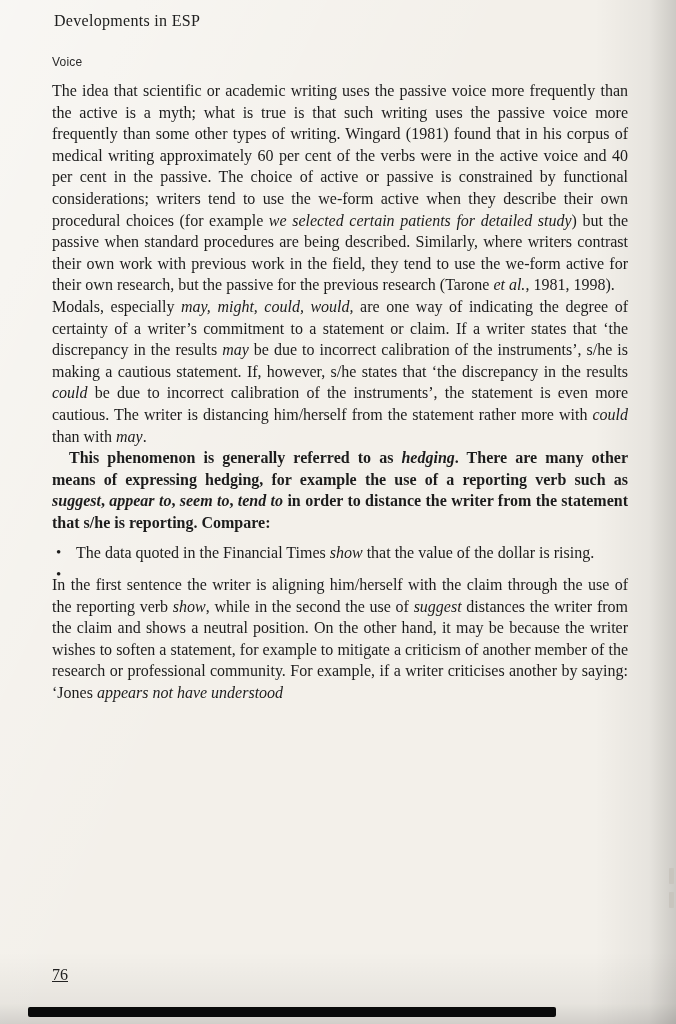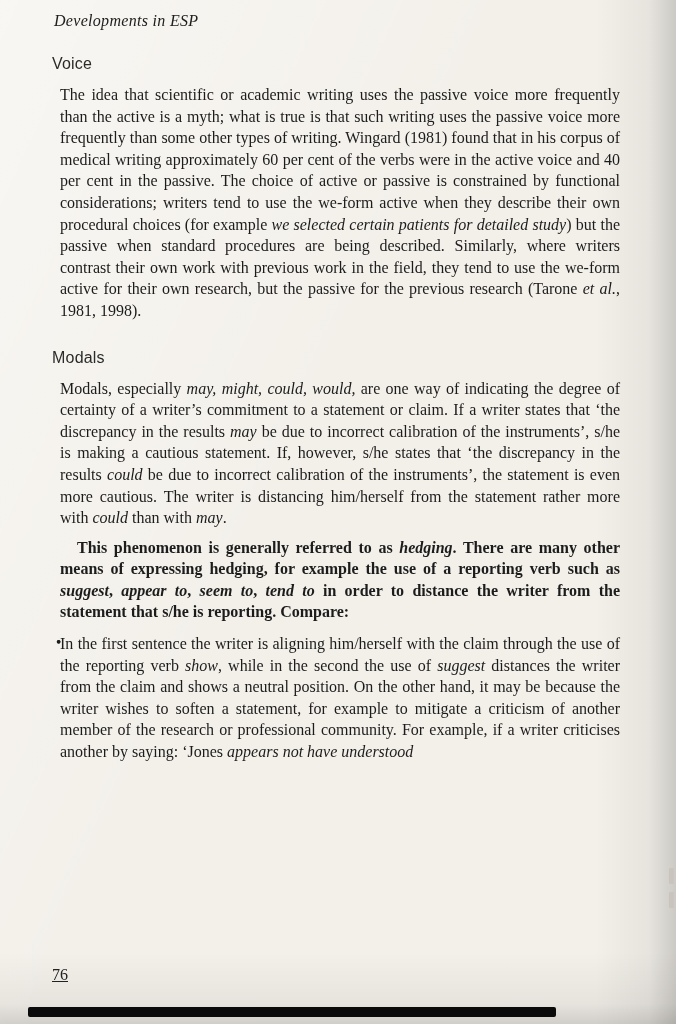--- a/index.html
+++ b/index.html
@@ -14,39 +14,38 @@
       linear-gradient(115deg, rgba(255,255,255,0.45), rgba(255,255,255,0) 45%),
       linear-gradient(to right, rgba(0,0,0,0) 88%, rgba(0,0,0,0.05) 96%, rgba(0,0,0,0.16) 100%),
       linear-gradient(to bottom, rgba(0,0,0,0) 93%, rgba(0,0,0,0.05) 98%, rgba(0,0,0,0.14) 100%),
       #f3f0ea;
     overflow: hidden;
     font-family: "Liberation Serif", "DejaVu Serif", serif;
     color: #1c1c1c;
   }
   .running-head {
     font-size: 16px;
-    font-style: italic;
     letter-spacing: 0.3px;
     color: #202020;
     margin: 2px 0 0 2px;
   }
   .heading {
     font-family: "Liberation Sans", "DejaVu Sans", sans-serif;
-    font-size: 16px;
+    font-size: 12px;
     font-weight: 400;
     letter-spacing: 0.2px;
     color: #2b2b2b;
     margin: 27px 0 11px 0;
   }
   .heading.first { margin-top: 25px; }
   .body {
     font-size: 16px;
     line-height: 21.6px;
     text-align: justify;
-    margin: 8px;
+    margin: 0;
     color: #1c1c1c;
   }
   .body.indent { text-indent: 17px; font-weight: bold; }
   .it, .body .it { font-style: italic; }
   .bullets {
     list-style: none;
     margin: 9px 0 10px 0;
     padding: 0;
   }
   .bullets li {
@@ -94,29 +93,29 @@
 <body>
 
 <div class="page">
 
   <div class="running-head">Developments in ESP</div>
 
   <h2 class="heading first">Voice</h2>
 
   <p class="body"><span>The idea that scientific or academic writing uses the passive voice more frequently than the active is a myth; what is true is that such writing uses the passive voice more frequently than some other types of writing. Wingard (1981) found that in his corpus of medical writing approximately 60 per cent of the verbs were in the active voice and 40 per cent in the passive. The choice of active or passive is constrained by functional considerations; writers tend to use the we-form active when they describe their own procedural choices (for example </span><span class="it">we selected certain patients for detailed study</span><span>) but the passive when standard procedures are being described. Similarly, where writers contrast their own work with previous work in the field, they tend to use the we-form active for their own research, but the passive for the previous research (Tarone </span><span class="it">et al.</span><span>, 1981, 1998).</span></p>
 
-  <h2 class="heading">Modals</h2>
 
   <p class="body"><span>Modals, especially </span><span class="it">may, might, could, would,</span><span> are one way of indicating the degree of certainty of a writer’s commitment to a statement or claim. If a writer states that ‘the discrepancy in the results </span><span class="it">may</span><span> be due to incorrect calibration of the instruments’, s/he is making a cautious statement. If, however, s/he states that ‘the discrepancy in the results </span><span class="it">could</span><span> be due to incorrect calibration of the instruments’, the statement is even more cautious. The writer is distancing him/herself from the statement rather more with </span><span class="it">could</span><span> than with </span><span class="it">may</span><span>.</span></p>
 
   <p class="body indent"><span>This phenomenon is generally referred to as </span><span class="it">hedging</span><span>. There are many other means of expressing hedging, for example the use of a reporting verb such as </span><span class="it">suggest</span><span>, </span><span class="it">appear to</span><span>, </span><span class="it">seem to</span><span>, </span><span class="it">tend to</span><span> in order to distance the writer from the statement that s/he is reporting. Compare:</span></p>
 
   <ul class="bullets">
     <li>
       <span class="bullet">•</span>
+      <span><span>The data quoted in the Financial Times </span><span class="it">show</span><span> that the value of the dollar is rising.</span></span>
     </li>
     <li>
       <span class="bullet">•</span>
     </li>
   </ul>
 
   <p class="body"><span>In the first sentence the writer is aligning him/herself with the claim through the use of the reporting verb </span><span class="it">show</span><span>, while in the second the use of </span><span class="it">suggest</span><span> distances the writer from the claim and shows a neutral position. On the other hand, it may be because the writer wishes to soften a statement, for example to mitigate a criticism of another member of the research or professional community. For example, if a writer criticises another by saying: ‘Jones </span><span class="it">appears not have understood</span></p>
 
   <div class="page-number">76</div>
 

